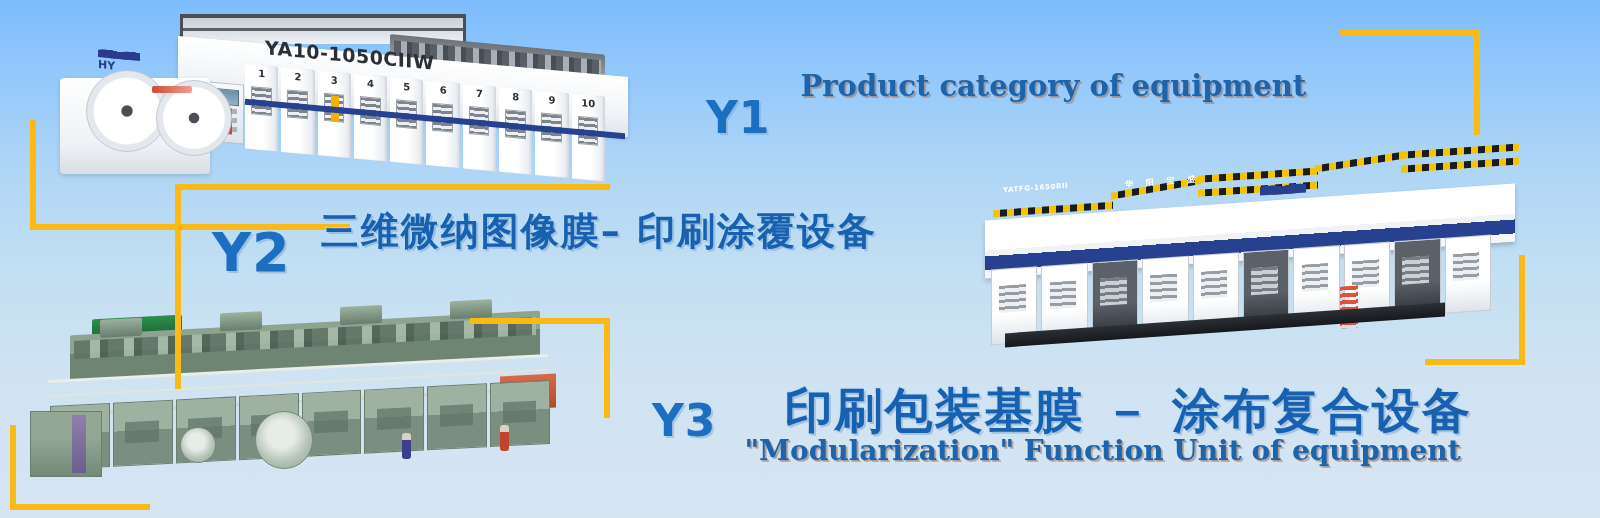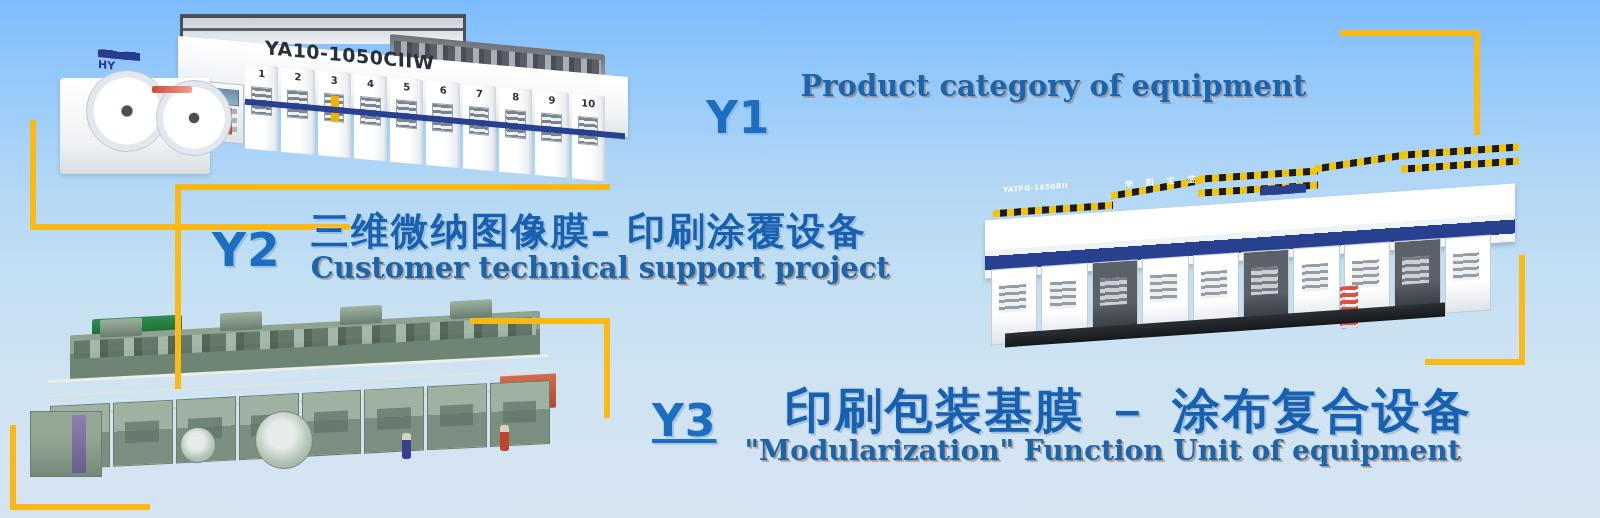--- a/index.html
+++ b/index.html
@@ -452,28 +452,27 @@
   </div>
 
   <div class="row" id="row1" style="left:706px; top:70px;">
     <span class="ycode" style="font-size:44px; margin-right:30px; margin-top:26px;">Y1</span>
     <span class="texts">
       <span class="en" style="font-size:29px; margin-top:1px;">Product category of equipment</span>
     </span>
   </div>
 
   <div class="row" id="row2" style="left:212px; top:212px;">
-    <span class="ycode" style="font-size:47px; margin-right:30px; margin-top:14px;">Y2</span>
+    <span class="ycode" style="font-size:54px; margin-right:30px; margin-top:14px;">Y2</span>
     <span class="texts">
       <span class="cn" style="font-size:38px;">三维微纳图像膜– 印刷涂覆设备</span>
-      <span class="en" style="font-size:29px; margin-top:1px;">Customer technical support project</span>
     </span>
   </div>
 
   <div class="row" id="row3" style="left:652px; top:385px;">
-    <span class="ycode" style="font-size:44px; margin-right:28px; margin-top:14px;text-decoration:underline;">Y3</span>
+    <span class="ycode" style="font-size:44px; margin-right:28px; margin-top:14px;">Y3</span>
     <span class="texts">
       <span class="cn" style="font-size:48px;margin-left:40px;">印刷包装基膜 －  涂布复合设备</span>
       <span class="en" style="font-size:28px; margin-top:1px;">"Modularization" Function Unit of equipment</span>
     </span>
   </div>
 
 </div>
 
 </body></html>

